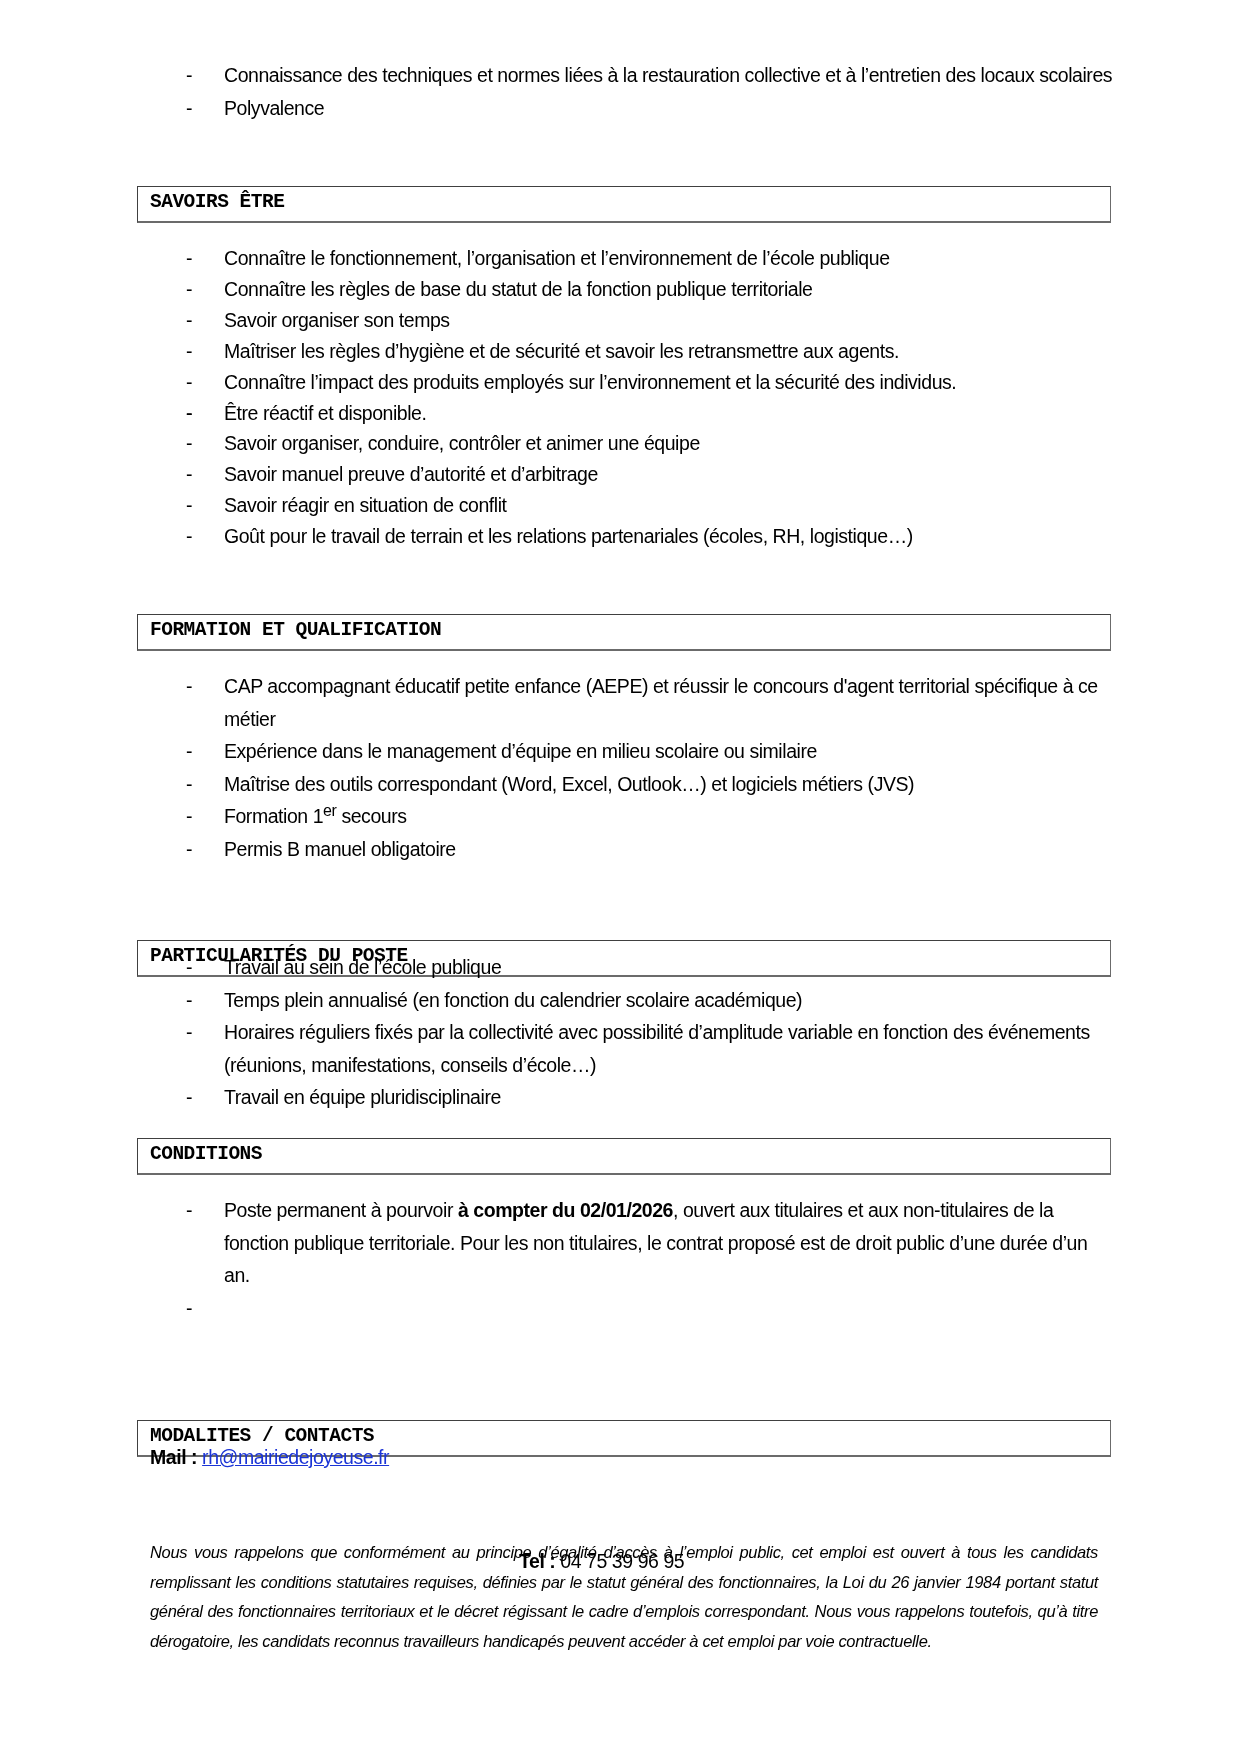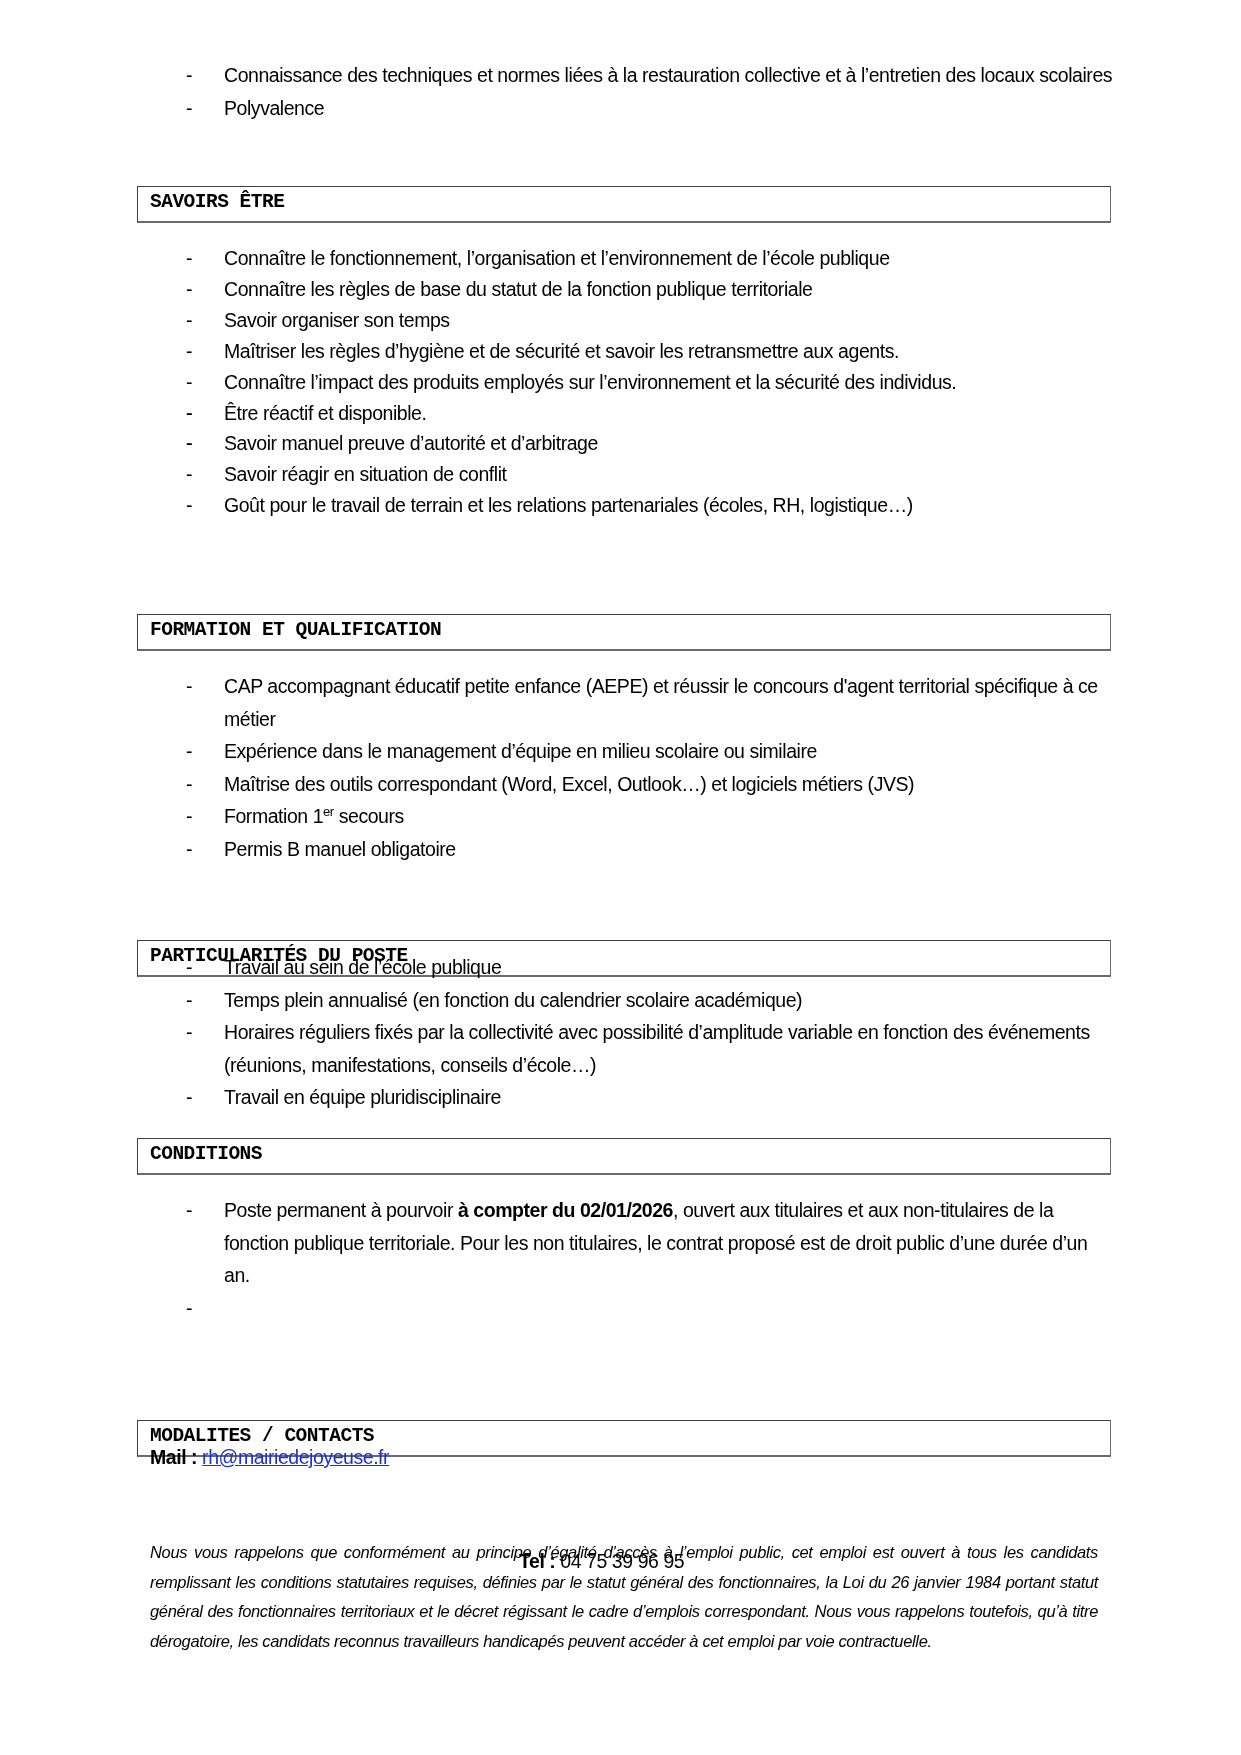--- a/index.html
+++ b/index.html
@@ -12,21 +12,21 @@
   .dash { position: absolute; left: 186px; top: 0; }
   .box { position: absolute; left: 137px; width: 972px; height: 34px; border: 1.5px solid #404040;
          border-right-color: #6b6b6b; border-bottom: 2.5px solid #6b6b6b; box-sizing: content-box; font-family: Liberation Mono, monospace; }
   .box-title { position: absolute; left: 12px; top: 4px; font-size: 19.5px; font-weight: bold; letter-spacing: -0.5px; }
   .contact-line { position: absolute; left: 150px; font-size: 19.5px; letter-spacing: -0.45px; white-space: nowrap; }
   .contact-line b { font-weight: bold; }
   .mail-link { color: #1a33d6; text-decoration: underline; }
   .tel { position: absolute; left: 519px; font-size: 19.5px; letter-spacing: -0.45px; white-space: nowrap; }
   .legal { position: absolute; left: 150px; width: 948px; top: 1538px; font-size: 16.5px; font-style: italic;
            line-height: 29.5px; text-align: justify; letter-spacing: -0.35px; }
-  sup { font-size: 13px; line-height: 0; vertical-align: 7px; }
+  sup { font-size: 16px; line-height: 0; vertical-align: 7px; }
   .bold { font-weight: bold; }
 </style>
 </head>
 <body>
 
 <div class="page">
 
   <ul class="list" style="top:59px;">
     <li class="li"><span class="dash">-</span><span>Connaissance des techniques et normes liées à la restauration collective et à l’entretien des locaux scolaires</span></li>
     <li class="li"><span class="dash">-</span><span>Polyvalence</span></li>
@@ -36,21 +36,21 @@
     <span class="box-title">SAVOIRS ÊTRE</span>
   </div>
   <ul class="list" style="top:243px;">
     <li class="li tight"><span class="dash">-</span><span>Connaître le fonctionnement, l’organisation et l’environnement de l’école publique</span></li>
     <li class="li tight"><span class="dash">-</span><span>Connaître les règles de base du statut de la fonction publique territoriale</span></li>
     <li class="li tight"><span class="dash">-</span><span>Savoir organiser son temps</span></li>
     <li class="li tight"><span class="dash">-</span><span>Maîtriser les règles d’hygiène et de sécurité et savoir les retransmettre aux agents.</span></li>
     <li class="li tight"><span class="dash">-</span><span>Connaître l’impact des produits employés sur l’environnement et la sécurité des individus.</span></li>
     <li class="li tight"><span class="dash">-</span></li>
     <li class="li tight"><span class="dash">-</span><span>Être réactif et disponible.</span></li>
-    <li class="li tight"><span class="dash">-</span></li>
+    <li class="li tight"><span class="dash">-</span><span>Savoir organiser, conduire, contrôler et animer une équipe</span></li>
     <li class="li tight"><span class="dash">-</span><span>Savoir manuel preuve d’autorité et d’arbitrage</span></li>
     <li class="li tight"><span class="dash">-</span><span>Savoir réagir en situation de conflit</span></li>
     <li class="li tight"><span class="dash">-</span><span>Goût pour le travail de terrain et les relations partenariales (écoles, RH, logistique…)</span></li>
   </ul>
 
   <div class="box" style="top:614px;">
     <span class="box-title">FORMATION ET QUALIFICATION</span>
   </div>
   <ul class="list" style="top:670px;">
     <li class="li"><span class="dash">-</span><span>CAP accompagnant éducatif petite enfance (AEPE) et réussir le concours d'agent territorial spécifique à ce métier</span></li>

